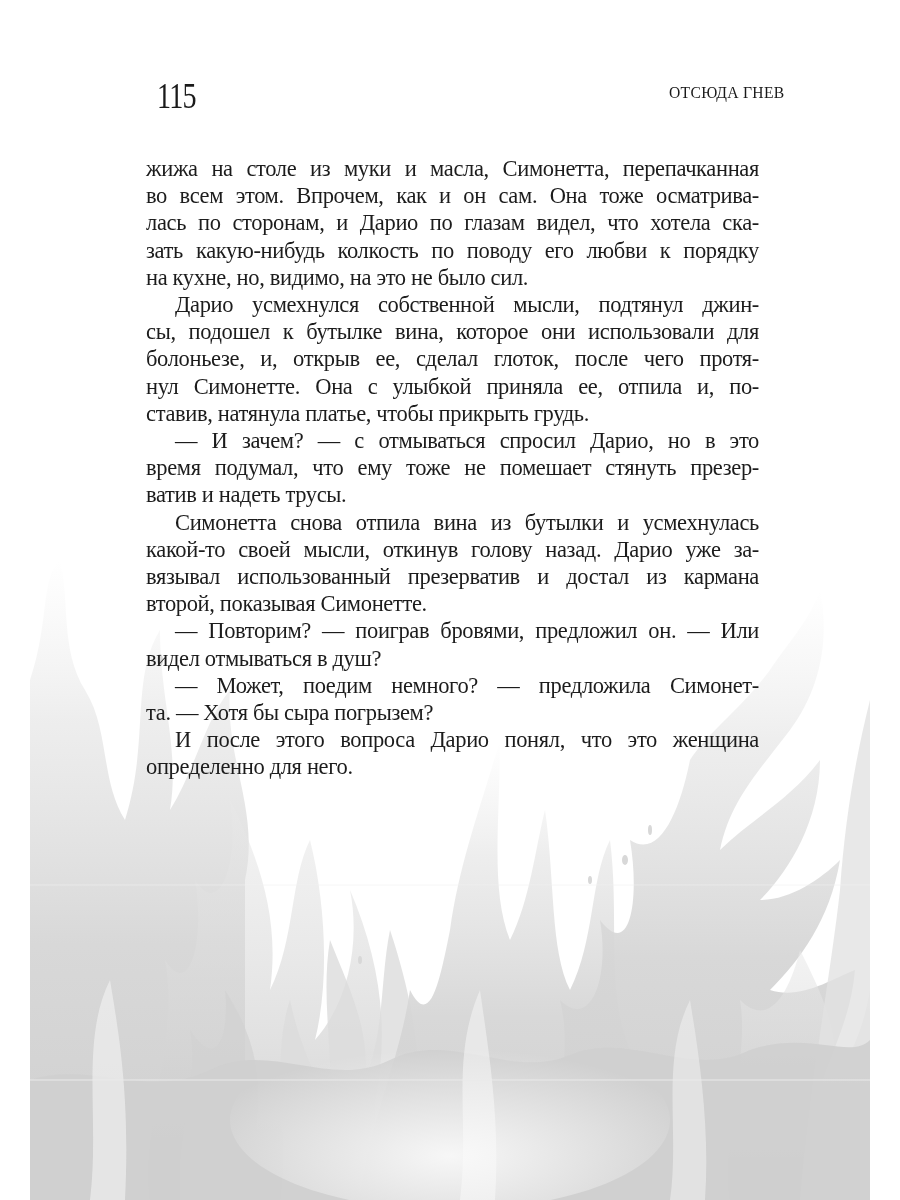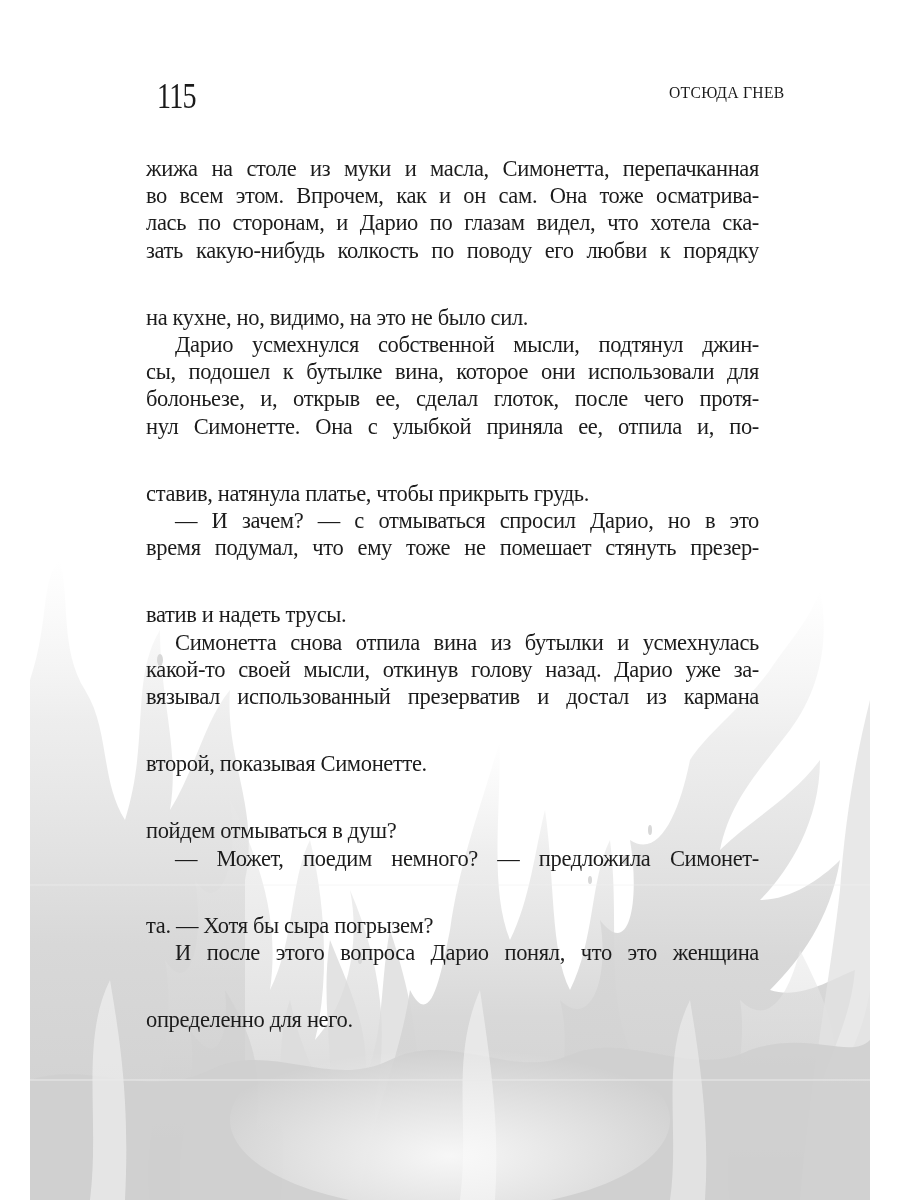--- a/index.html
+++ b/index.html
@@ -82,21 +82,20 @@
     }
     .line {
       display: block;
       white-space: nowrap;
       text-align: justify;
       text-align-last: justify;
       letter-spacing: -0.35px;
     }
     .line.last {
       text-align-last: left;
-      margin-top: 40px;
     }
     .indent {
       padding-left: 29px;
       font-family: Liberation Serif, serif;
     }
   </style>
 </head>
 <body>
 
 <div class="page">
@@ -180,21 +179,22 @@
       <span class="line">время подумал, что ему тоже не помешает стянуть презер-</span>
       <span class="line last">ватив и надеть трусы.</span>
     </p>
     <p class="para">
       <span class="line indent">Симонетта снова отпила вина из бутылки и усмехнулась</span>
       <span class="line">какой-то своей мысли, откинув голову назад. Дарио уже за-</span>
       <span class="line">вязывал использованный презерватив и достал из кармана</span>
       <span class="line last">второй, показывая Симонетте.</span>
     </p>
     <p class="para">
-      <span class="line last">пойдем отмываться в душ?</span>
+      <span class="line indent">— Повторим? — поиграв бровями, предложил он. — Или</span>
+      <span class="line last">видел отмываться в душ?</span>
     </p>
     <p class="para">
       <span class="line indent">— Может, поедим немного? — предложила Симонет-</span>
       <span class="line last">та. — Хотя бы сыра погрызем?</span>
     </p>
     <p class="para">
       <span class="line indent">И после этого вопроса Дарио понял, что это женщина</span>
       <span class="line last">определенно для него.</span>
     </p>
   </div>

